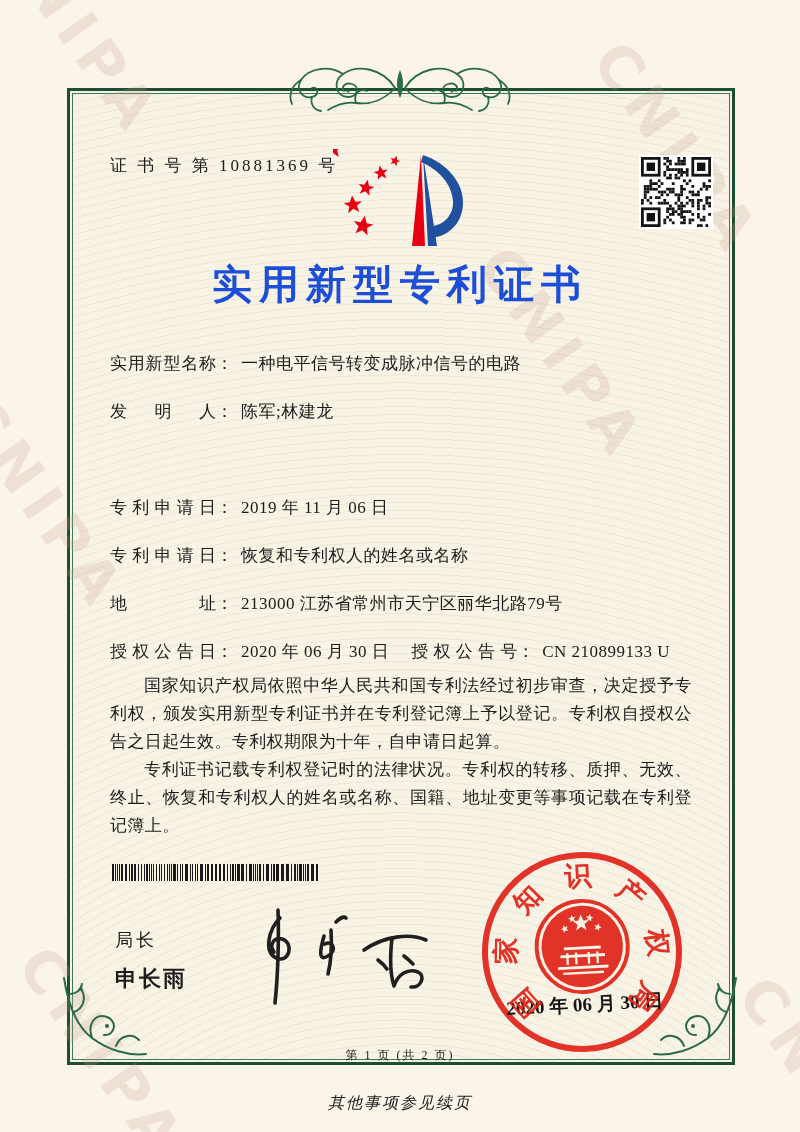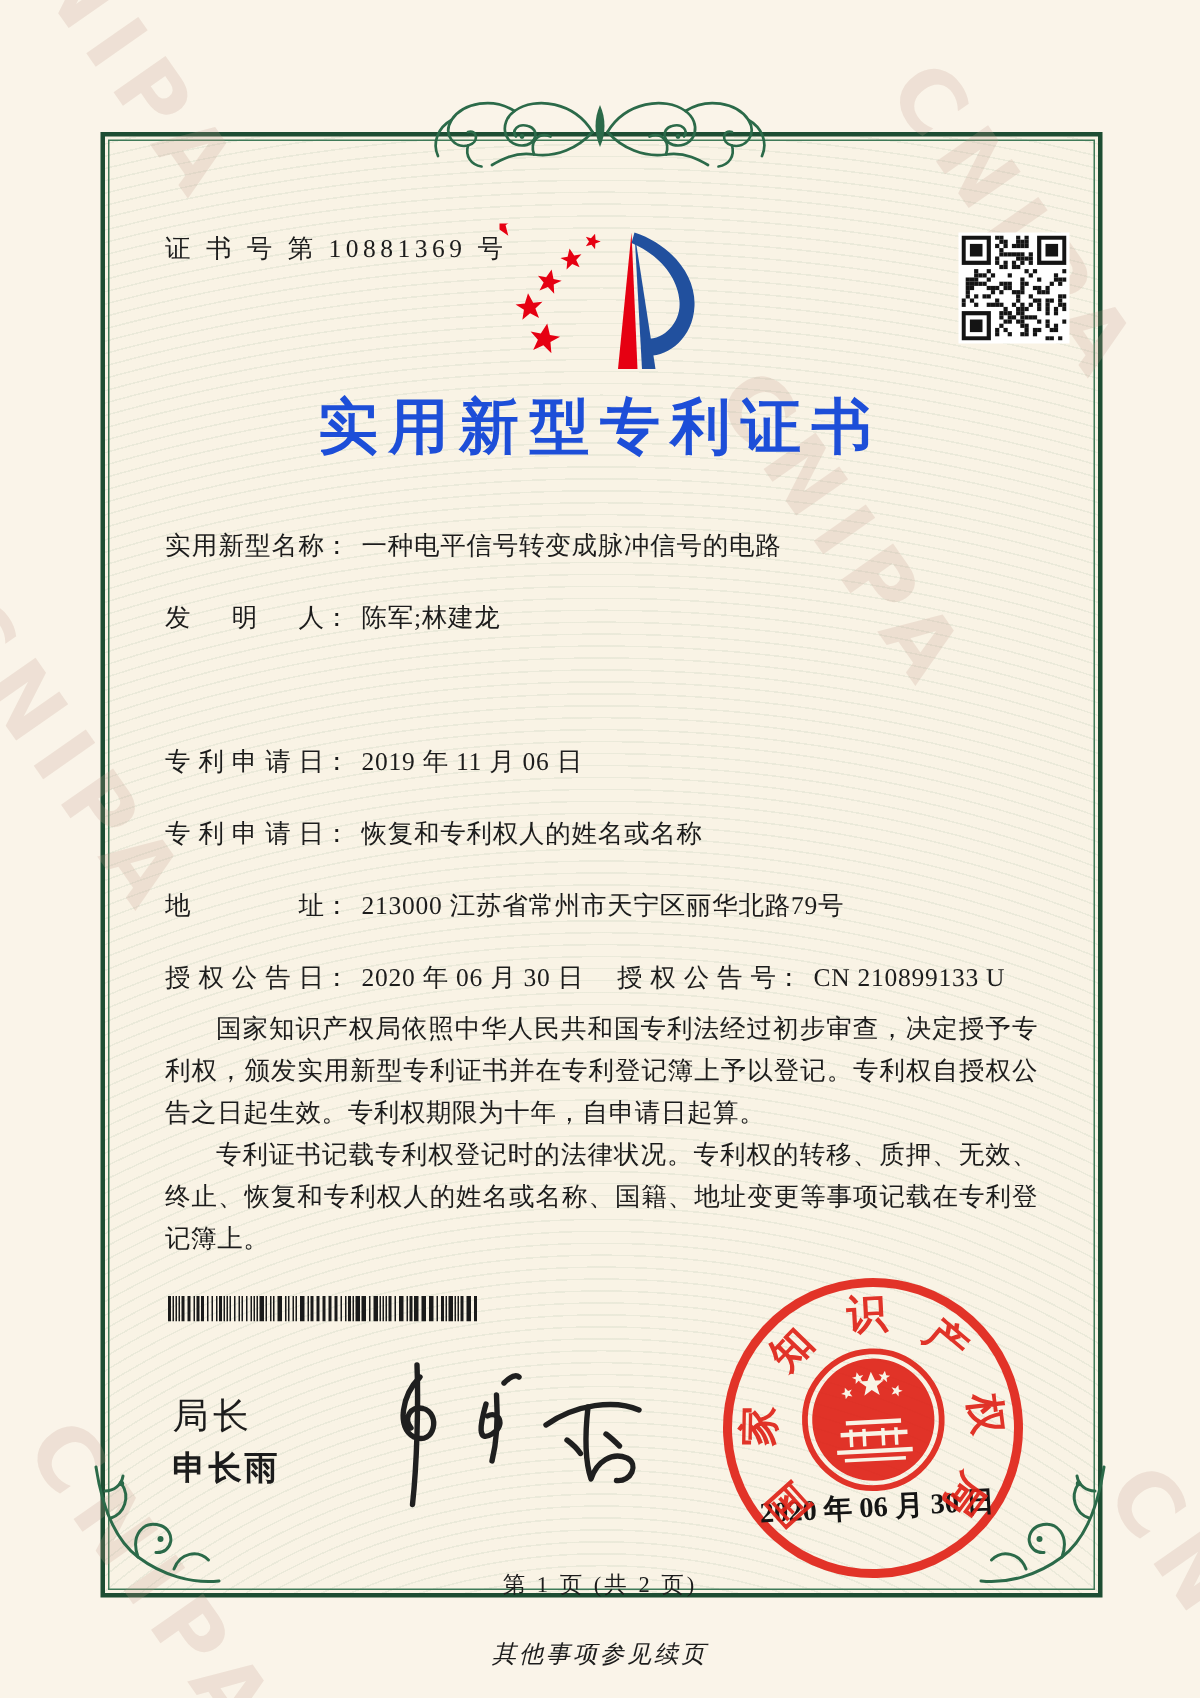--- a/index.html
+++ b/index.html
@@ -48,36 +48,36 @@
   .fpair2{margin-left:22px;}
   .r0{top:336px;} .r1{top:384px;} .r2{top:432px;} .r3{top:480px;}
   .r4{top:528px;} .r5{top:576px;} .r6{top:624px;}
 
   .paras{position:absolute;left:110px;top:656px;width:582px;font-size:17px;line-height:28px;
          letter-spacing:0.4px;text-align:justify;}
   .paras p{margin:0;text-indent:2em;}
 
   .barcode{position:absolute;left:112px;top:848px;width:210px;height:17px;}
 
-  .sig-title{position:absolute;left:115px;top:912px;font-size:24px;letter-spacing:3px;
+  .sig-title{position:absolute;left:115px;top:912px;font-size:18px;letter-spacing:3px;
              font-family:"Liberation Sans","DejaVu Sans",sans-serif;font-weight:500;}
   .sig-name{position:absolute;left:115px;top:948px;font-size:22px;letter-spacing:2px;
             font-family:"Liberation Sans","DejaVu Sans",sans-serif;font-weight:700;}
   .sig-script{position:absolute;left:228px;top:890px;width:212px;height:102px;}
 
   .seal{position:absolute;left:482px;top:836px;width:200px;height:200px;transform:rotate(-3deg);z-index:5;}
   .seal-ring{position:absolute;left:0;top:0;width:200px;height:200px;border:6px solid #df2318;
              border-radius:50%;box-sizing:border-box;opacity:0.92;}
   .seal-char{position:absolute;left:50%;top:50%;font-size:27px;font-weight:bold;color:#df2318;
              opacity:0.92;}
   .seal-emblem{position:absolute;left:52px;top:46px;width:97px;height:97px;opacity:0.92;}
   .seal-date{position:absolute;left:0;top:140px;width:200px;text-align:center;font-size:19px;
              font-weight:bold;color:#151515;letter-spacing:0px;}
 
-  .page-info{position:absolute;left:0;top:1031px;width:800px;text-align:center;font-size:15px;letter-spacing:2px;}
+  .page-info{position:absolute;left:0;top:1031px;width:800px;text-align:center;font-size:12px;letter-spacing:2px;}
   .cont-note{position:absolute;left:0;top:1077px;width:800px;text-align:center;font-size:16px;
              font-style:italic;letter-spacing:2px;}
 </style>
 </head>
 <body>
 
 <div class="page">
 
   <div class="wm wm1">CNIPA</div>
   <div class="wm wm2">CNIPA</div>

